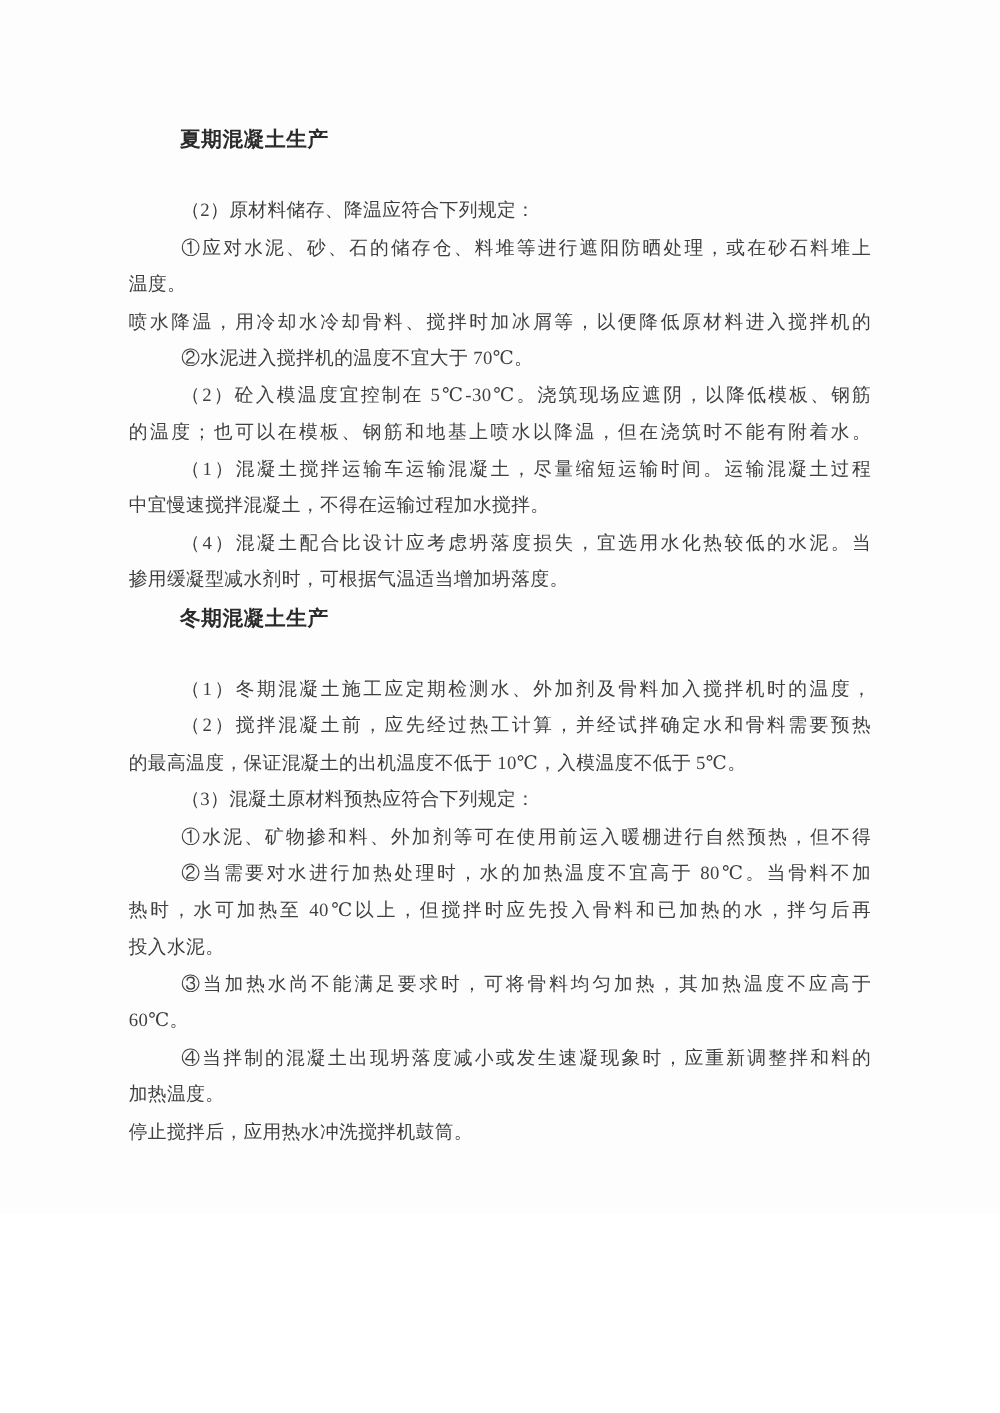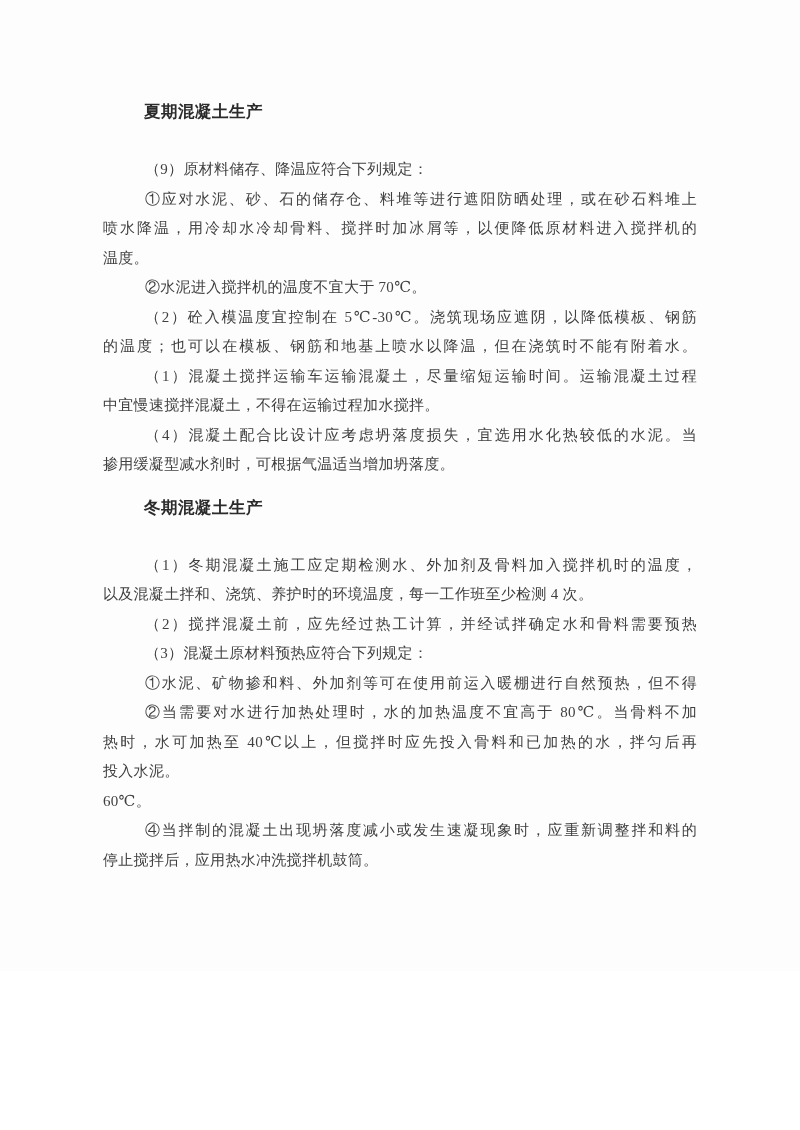--- a/index.html
+++ b/index.html
@@ -15,21 +15,21 @@
     font-family: "Liberation Serif", "DejaVu Serif", serif;
     overflow: hidden;
   }
   .content {
     position: absolute;
     left: 103px;
     top: 97px;
     width: 594px;
   }
   .doc-section { margin: 0; padding: 0; }
-  .doc-section.winter { margin-top: 13px; }
+  .doc-section.winter { }
   .section-heading {
     margin: 0;
     font-size: 16.5px;
     font-weight: bold;
     color: var(--heading-text, #2b2b2b);
     line-height: 30px;
     height: 30px;
     text-indent: 41px;
     letter-spacing: 0.5px;
   }
@@ -60,48 +60,50 @@
 </head>
 <body>
 
 <div class="page">
   <div class="content">
 
     <section class="doc-section summer">
       <h2 class="section-heading">夏期混凝土生产</h2>
       <div class="heading-gap"></div>
       <div class="lines">
-          <div class="line indent">（9）原材料储存、降温应符合下列规定：</div>
+          <div class="line indent">（2）原材料储存、降温应符合下列规定：</div>
           <div class="line indent fill">①应对水泥、砂、石的储存仓、料堆等进行遮阳防晒处理，或在砂石料堆上</div>
+          <div class="line">温度。</div>
           <div class="line fill">喷水降温，用冷却水冷却骨料、搅拌时加冰屑等，以便降低原材料进入搅拌机的</div>
-          <div class="line">温度。</div>
           <div class="line indent">②水泥进入搅拌机的温度不宜大于 70℃。</div>
           <div class="line indent fill">（2）砼入模温度宜控制在 5℃-30℃。浇筑现场应遮阴，以降低模板、钢筋</div>
           <div class="line fill">的温度；也可以在模板、钢筋和地基上喷水以降温，但在浇筑时不能有附着水。</div>
           <div class="line indent fill">（1）混凝土搅拌运输车运输混凝土，尽量缩短运输时间。运输混凝土过程</div>
           <div class="line">中宜慢速搅拌混凝土，不得在运输过程加水搅拌。</div>
           <div class="line indent fill">（4）混凝土配合比设计应考虑坍落度损失，宜选用水化热较低的水泥。当</div>
           <div class="line">掺用缓凝型减水剂时，可根据气温适当增加坍落度。</div>
         </div>
     </section>
 
     <section class="doc-section winter">
       <h2 class="section-heading">冬期混凝土生产</h2>
       <div class="heading-gap"></div>
       <div class="lines">
           <div class="line indent fill">（1）冬期混凝土施工应定期检测水、外加剂及骨料加入搅拌机时的温度，</div>
-          <div class="line">以及混凝土拌和、浇筑、养护时的环境温度，每一工作班至少检测 4 次。</div>
           <div class="line indent fill">（2）搅拌混凝土前，应先经过热工计算，并经试拌确定水和骨料需要预热</div>
+          <div class="line">的最高温度，保证混凝土的出机温度不低于 10℃，入模温度不低于 5℃。</div>
           <div class="line indent">（3）混凝土原材料预热应符合下列规定：</div>
           <div class="line indent fill">①水泥、矿物掺和料、外加剂等可在使用前运入暖棚进行自然预热，但不得</div>
           <div class="line indent fill">②当需要对水进行加热处理时，水的加热温度不宜高于 80℃。当骨料不加</div>
           <div class="line fill">热时，水可加热至 40℃以上，但搅拌时应先投入骨料和已加热的水，拌匀后再</div>
           <div class="line">投入水泥。</div>
+          <div class="line indent fill">③当加热水尚不能满足要求时，可将骨料均匀加热，其加热温度不应高于</div>
           <div class="line">60℃。</div>
           <div class="line indent fill">④当拌制的混凝土出现坍落度减小或发生速凝现象时，应重新调整拌和料的</div>
+          <div class="line">加热温度。</div>
           <div class="line">停止搅拌后，应用热水冲洗搅拌机鼓筒。</div>
         </div>
     </section>
 
   </div>
 
   <div class="footer">9 / 27</div>
 </div>
 
 </body></html>

